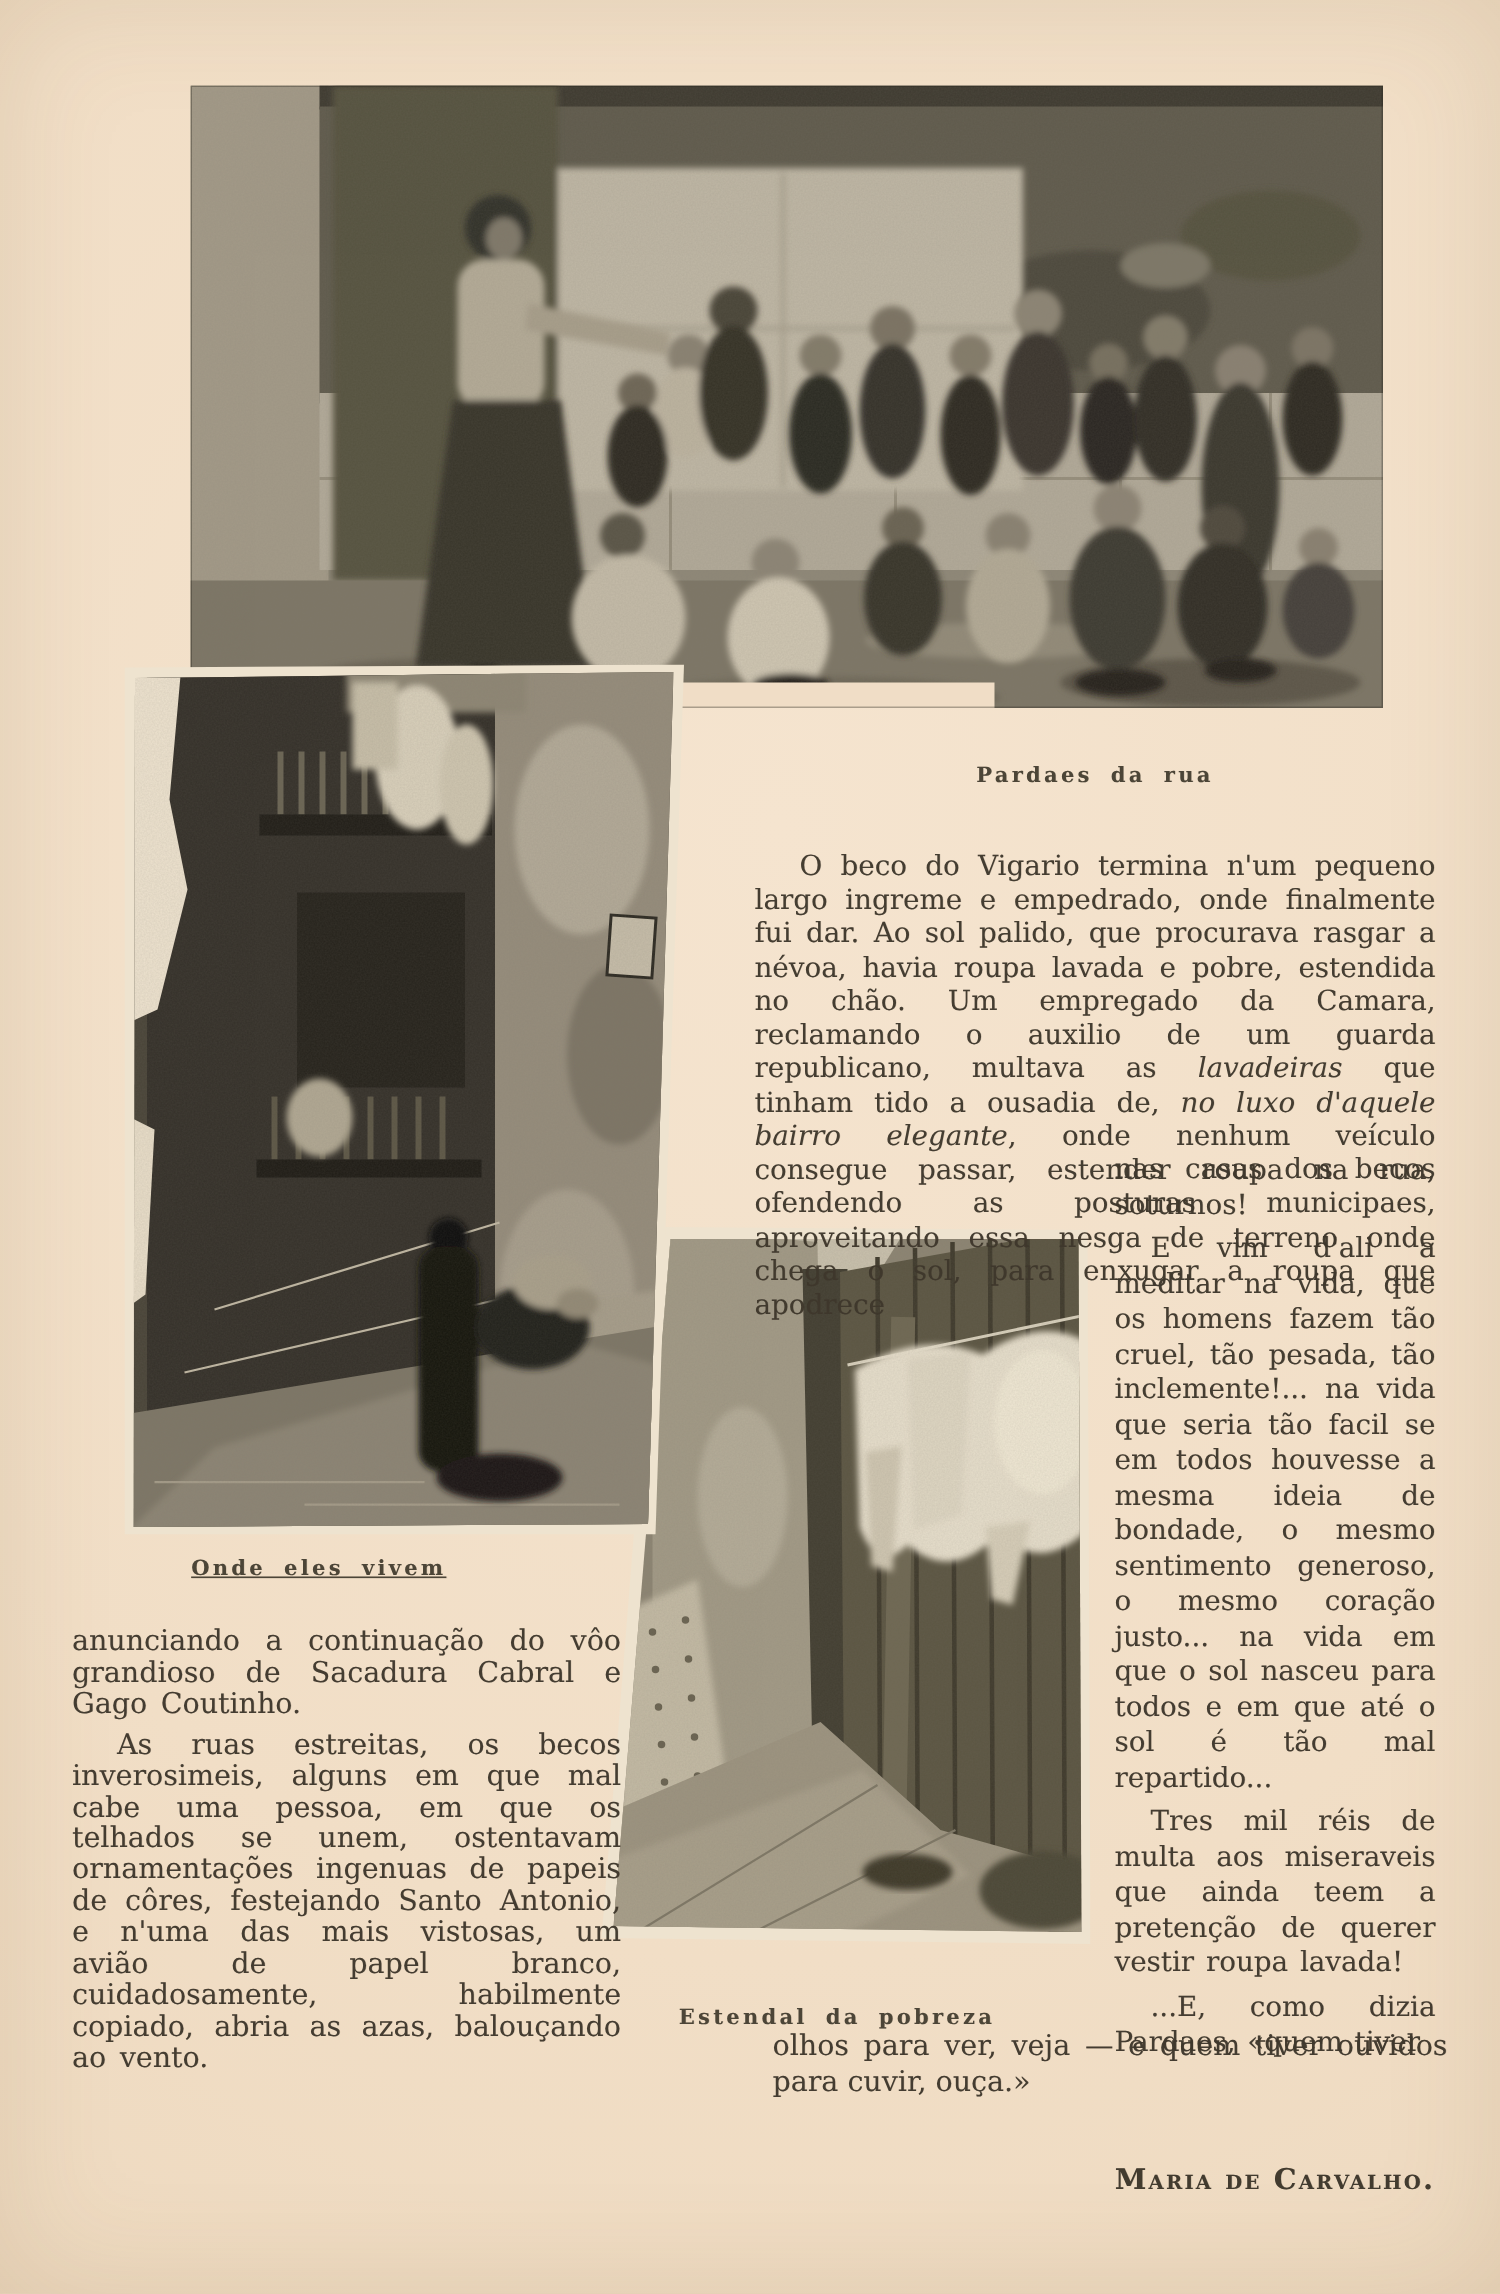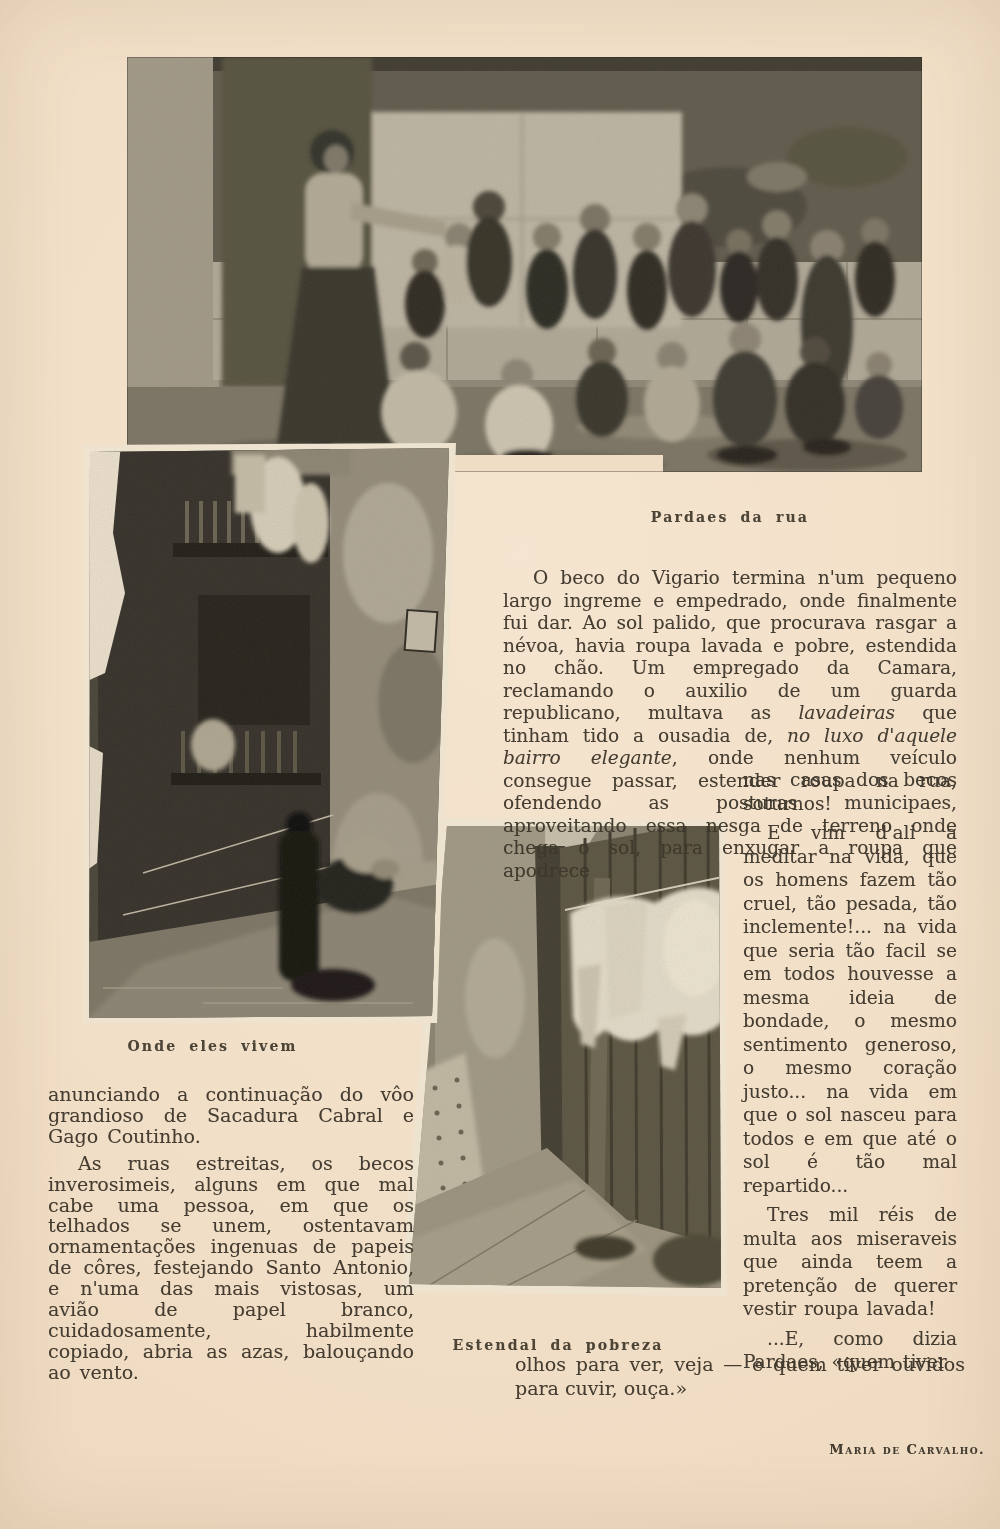--- a/index.html
+++ b/index.html
@@ -25,25 +25,25 @@
   .col-c .l2{display:block;}
   .col-d{left:42px;top:1078px;width:378px;font-size:19px;line-height:20.9px;word-spacing:3px;z-index:5;}
   .col-d p.ind{text-indent:30px;}
   .col-e{left:42px;top:1350px;width:480px;font-size:19px;line-height:24.3px;word-spacing:2px;z-index:5;}
   .col-e p{text-indent:30px;}
   .caption{
     color:#4c4537;font-weight:bold;font-size:14px;letter-spacing:2.2px;word-spacing:5px;
     text-align:center;z-index:6;text-shadow:.3px .3px 0 rgba(62,55,44,.25);
   }
   .cap-top{left:615px;top:509px;width:230px;}
-  .cap-left{left:105px;top:1038px;width:215px;}
+  .cap-left{left:105px;top:1038px;width:215px;text-decoration:underline;}
   .cap-mid{left:433px;top:1309px;width:250px;margin-top:28px;}
   .signature{
-    left:715px;top:1442px;width:270px;text-align:right;
-    font-variant:small-caps;font-weight:bold;font-size:13px;letter-spacing:1.5px;
+    left:715px;top:1442px;width:270px;text-align:center;
+    font-variant:small-caps;font-weight:bold;font-size:19px;letter-spacing:1.5px;
     color:#423b2f;z-index:5;text-shadow:.3px .3px 0 rgba(62,55,44,.3);
   }
   .photo1{left:127px;top:57px;z-index:1;}
   .photo3{left:395px;top:818px;z-index:3;}
   .photo2{left:83px;top:443px;z-index:4;}
   em{font-style:italic;}
 </style>
 </head>
 <body>
 

